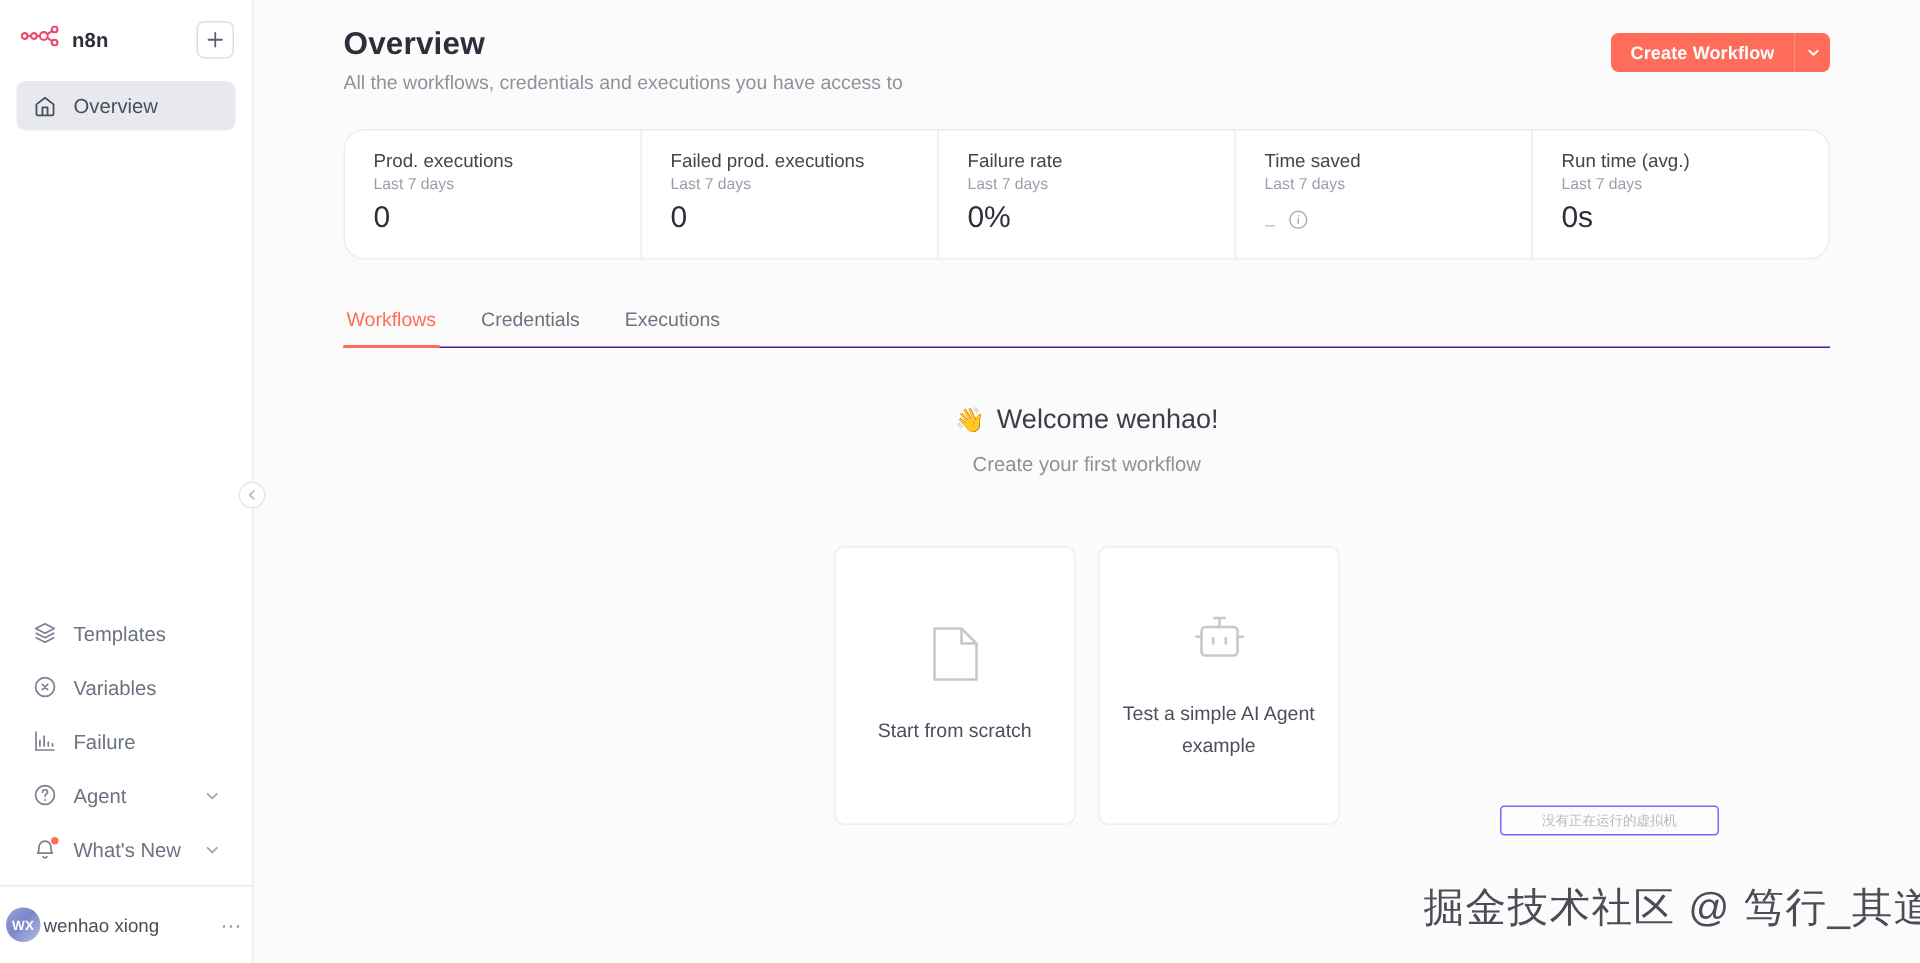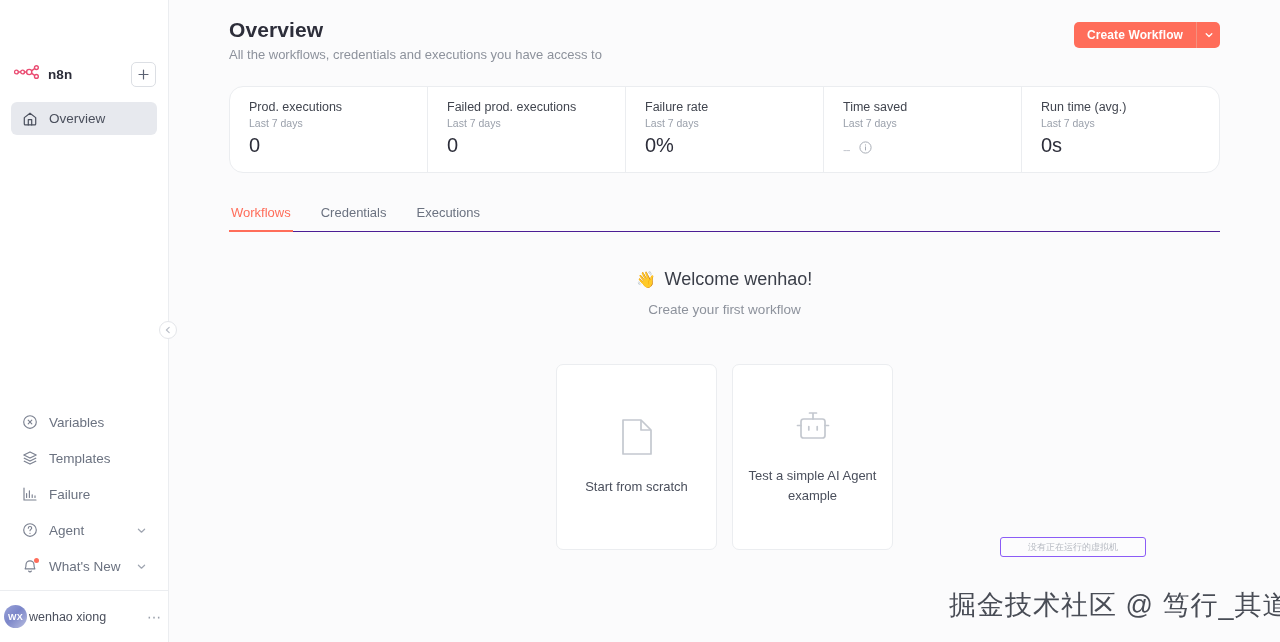--- a/index.html
+++ b/index.html
@@ -12,21 +12,21 @@
   .app { display: flex; width: 1280px; height: 642px; position: relative; }
 
   
   .sidebar {
     width: 169px; height: 642px;
     background: #ffffff;
     border-right: 1px solid #ebedf0;
     display: flex; flex-direction: column;
     position: relative; flex: 0 0 169px;
   }
-  .sb-top { padding: 10px 12px 4px 12px; margin-top: 48px; }
+  .sb-top { padding: 10px 12px 4px 12px; }
   .sb-brandrow { display: flex; align-items: center; justify-content: space-between; height: 32px; }
   .brand { display: flex; align-items: center; gap: 8px; padding-left: 2px; }
   .brand-name { font-size: 13.5px; font-weight: 700; color: #2d2e3a; letter-spacing: .1px; }
   .plus-btn {
     width: 25px; height: 25px; border: 1px solid #dcdfe4; border-radius: 5px;
     background: #fff; display: flex; align-items: center; justify-content: center;
     cursor: pointer; color: #5c6272;
   }
   .sb-menu { padding: 8px 11px 0 11px; }
   .sb-item {
@@ -176,37 +176,37 @@
         <span>Overview</span>
       </div>
     </div>
 
     <div class="sb-spacer"></div>
 
     <div class="sb-bottom">
 
       <div class="sb-item">
         <span class="ic">
-          <svg width="16" height="16" viewBox="0 0 16 16" fill="none" stroke="#7b8190" stroke-width="1.15">
-            <circle cx="8" cy="8" r="6.3"></circle>
-            <path d="M6.2 6.2l3.6 3.6M9.8 6.2l-3.6 3.6" stroke-linecap="round"></path>
-          </svg>
-        </span>
-        <span>Variables</span>
-      </div>
-
-      <div class="sb-item">
-        <span class="ic">
           <svg width="16" height="16" viewBox="0 0 16 16" fill="none" stroke="#7b8190" stroke-width="1.15" stroke-linejoin="round">
             <path d="M8 1.9 14.2 5 8 8.1 1.8 5z"></path>
             <path d="M1.8 8 8 11.1 14.2 8"></path>
             <path d="M1.8 11 8 14.1 14.2 11"></path>
           </svg>
         </span>
         <span>Templates</span>
+      </div>
+
+      <div class="sb-item">
+        <span class="ic">
+          <svg width="16" height="16" viewBox="0 0 16 16" fill="none" stroke="#7b8190" stroke-width="1.15">
+            <circle cx="8" cy="8" r="6.3"></circle>
+            <path d="M6.2 6.2l3.6 3.6M9.8 6.2l-3.6 3.6" stroke-linecap="round"></path>
+          </svg>
+        </span>
+        <span>Variables</span>
       </div>
 
       <div class="sb-item">
         <span class="ic">
           <svg width="16" height="16" viewBox="0 0 16 16" fill="none" stroke="#7b8190" stroke-width="1.15" stroke-linecap="round">
             <path d="M2 2v12h12"></path>
             <path d="M4.6 11.4V7.6M7.4 11.4V4.8M10.2 11.4V8.8M13 11.4v-1.5"></path>
           </svg>
         </span>
         <span>Failure</span>

